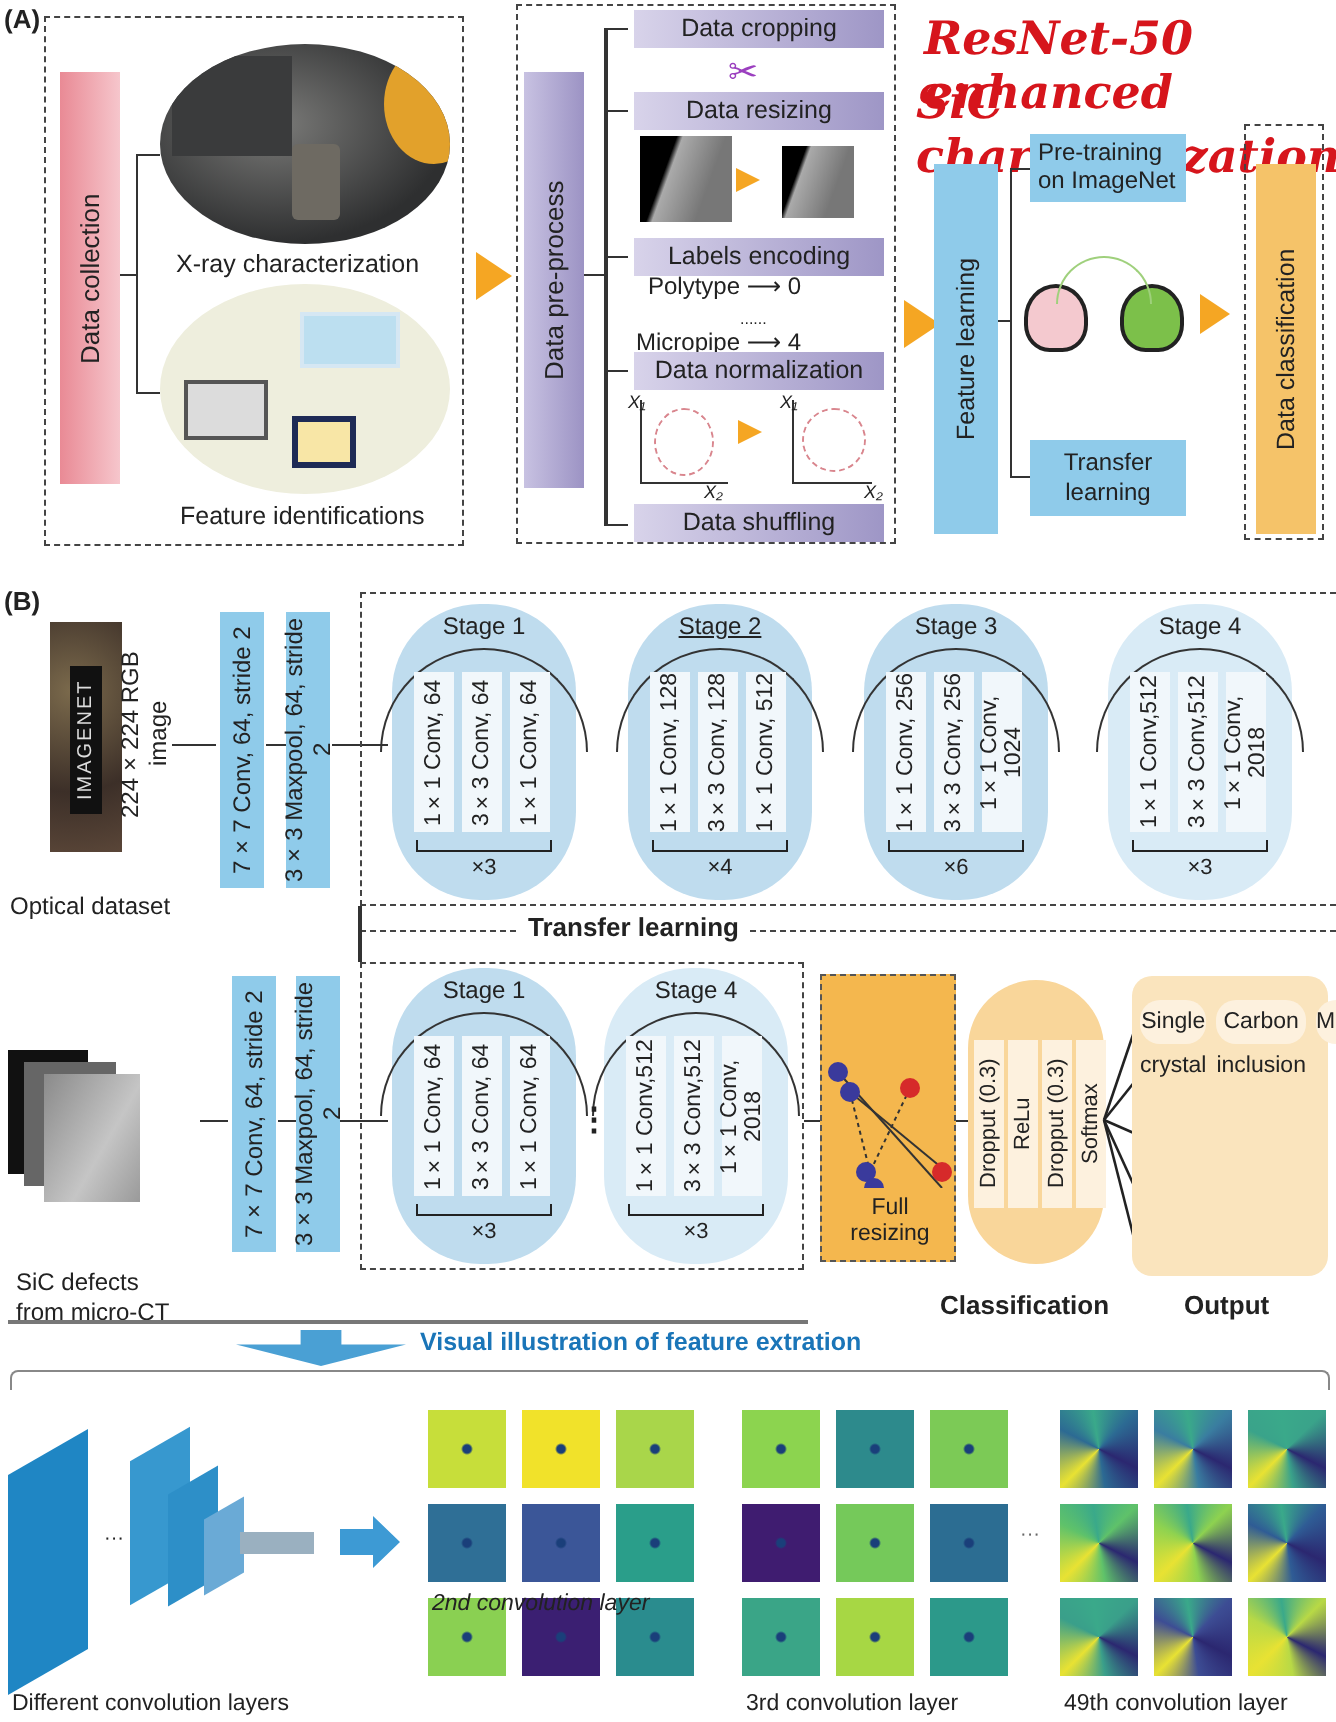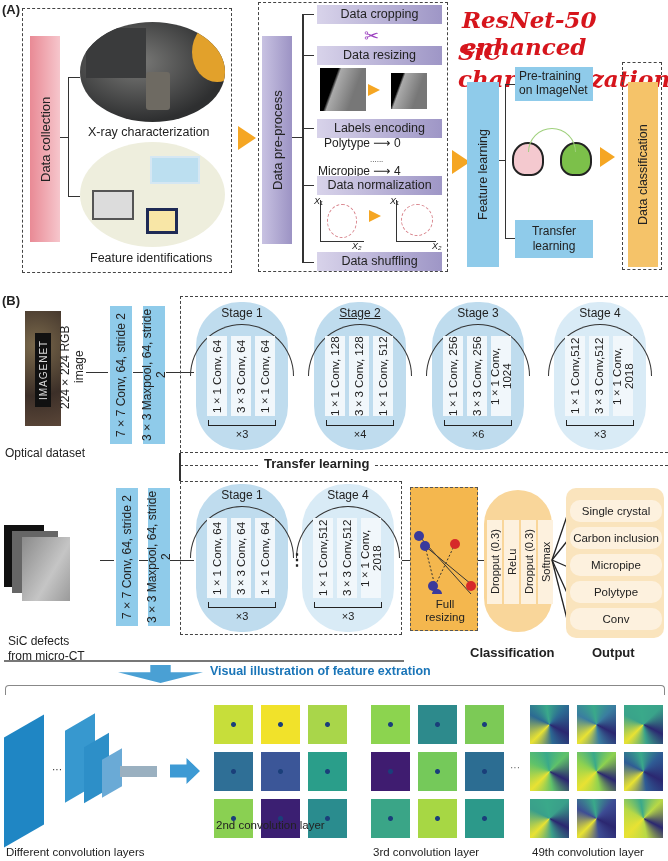--- a/index.html
+++ b/index.html
@@ -292,21 +292,21 @@
 <div class="abs" style="left:470px;top:645px;font-weight:bold;font-size:13px;">Classification</div>
 
 <svg class="abs" style="left:550px;top:495px;" width="20" height="140">
   <line x1="2" y1="65" x2="18" y2="18" stroke="#222" stroke-width="1.3"></line>
   <line x1="2" y1="65" x2="18" y2="45" stroke="#222" stroke-width="1.3"></line>
   <line x1="2" y1="65" x2="18" y2="72" stroke="#222" stroke-width="1.3"></line>
   <line x1="2" y1="65" x2="18" y2="100" stroke="#222" stroke-width="1.3"></line>
   <line x1="2" y1="65" x2="18" y2="128" stroke="#222" stroke-width="1.3"></line>
 </svg>
 <div class="abs" style="left:566px;top:488px;width:98px;height:150px;background:#fae4bd;border-radius:10px;">
-  <div id="output-list" class="abs" style="left:4px;top:12px;width:92px;display:flex;flex-direction:column;gap:5px;">
+  <div id="output-list" class="abs" style="left:4px;top:12px;width:92px;display:flex;flex-direction:row;gap:5px;">
       <div class="out-item">Single crystal</div>
       <div class="out-item">Carbon inclusion</div>
       <div class="out-item">Micropipe</div>
       <div class="out-item">Polytype</div>
       <div class="out-item">Conv</div>
     </div>
 </div>
 <div class="abs" style="left:592px;top:645px;font-weight:bold;font-size:13px;">Output</div>
 
 <div class="abs" style="left:4px;top:660px;width:400px;height:1.5px;background:#777;"></div>
@@ -328,21 +328,21 @@
 <div id="feature-groups">
     <div class="abs fm" style="left: 214px; top: 705px; background: radial-gradient(circle, rgb(26, 63, 122) 0px, rgb(26, 63, 122) 2px, rgb(199, 222, 58) 3px);"></div>
     <div class="abs fm" style="left: 261px; top: 705px; background: radial-gradient(circle, rgb(26, 63, 122) 0px, rgb(26, 63, 122) 2px, rgb(241, 226, 42) 3px);"></div>
     <div class="abs fm" style="left: 308px; top: 705px; background: radial-gradient(circle, rgb(26, 63, 122) 0px, rgb(26, 63, 122) 2px, rgb(169, 214, 74) 3px);"></div>
     <div class="abs fm" style="left: 214px; top: 752px; background: radial-gradient(circle, rgb(26, 63, 122) 0px, rgb(26, 63, 122) 2px, rgb(47, 111, 150) 3px);"></div>
     <div class="abs fm" style="left: 261px; top: 752px; background: radial-gradient(circle, rgb(26, 63, 122) 0px, rgb(26, 63, 122) 2px, rgb(59, 86, 152) 3px);"></div>
     <div class="abs fm" style="left: 308px; top: 752px; background: radial-gradient(circle, rgb(26, 63, 122) 0px, rgb(26, 63, 122) 2px, rgb(42, 158, 138) 3px);"></div>
     <div class="abs fm" style="left: 214px; top: 799px; background: radial-gradient(circle, rgb(26, 63, 122) 0px, rgb(26, 63, 122) 2px, rgb(138, 208, 82) 3px);"></div>
     <div class="abs fm" style="left: 261px; top: 799px; background: radial-gradient(circle, rgb(26, 63, 122) 0px, rgb(26, 63, 122) 2px, rgb(59, 31, 114) 3px);"></div>
     <div class="abs fm" style="left: 308px; top: 799px; background: radial-gradient(circle, rgb(26, 63, 122) 0px, rgb(26, 63, 122) 2px, rgb(42, 140, 142) 3px);"></div>
-    <div class="abs cap" style="left: 216px; top: 819px;">2nd convolution layer</div>
+    <div class="abs cap" style="left: 216px; top: 796px; font-style: italic;">2nd convolution layer</div>
     <div class="abs fm" style="left: 371px; top: 705px; background: radial-gradient(circle, rgb(26, 63, 122) 0px, rgb(26, 63, 122) 2px, rgb(140, 212, 79) 3px);"></div>
     <div class="abs fm" style="left: 418px; top: 705px; background: radial-gradient(circle, rgb(26, 63, 122) 0px, rgb(26, 63, 122) 2px, rgb(45, 138, 140) 3px);"></div>
     <div class="abs fm" style="left: 465px; top: 705px; background: radial-gradient(circle, rgb(26, 63, 122) 0px, rgb(26, 63, 122) 2px, rgb(124, 202, 86) 3px);"></div>
     <div class="abs fm" style="left: 371px; top: 752px; background: radial-gradient(circle, rgb(26, 63, 122) 0px, rgb(26, 63, 122) 2px, rgb(63, 28, 112) 3px);"></div>
     <div class="abs fm" style="left: 418px; top: 752px; background: radial-gradient(circle, rgb(26, 63, 122) 0px, rgb(26, 63, 122) 2px, rgb(117, 201, 90) 3px);"></div>
     <div class="abs fm" style="left: 465px; top: 752px; background: radial-gradient(circle, rgb(26, 63, 122) 0px, rgb(26, 63, 122) 2px, rgb(44, 109, 146) 3px);"></div>
     <div class="abs fm" style="left: 371px; top: 799px; background: radial-gradient(circle, rgb(26, 63, 122) 0px, rgb(26, 63, 122) 2px, rgb(58, 165, 135) 3px);"></div>
     <div class="abs fm" style="left: 418px; top: 799px; background: radial-gradient(circle, rgb(26, 63, 122) 0px, rgb(26, 63, 122) 2px, rgb(167, 215, 68) 3px);"></div>
     <div class="abs fm" style="left: 465px; top: 799px; background: radial-gradient(circle, rgb(26, 63, 122) 0px, rgb(26, 63, 122) 2px, rgb(44, 153, 138) 3px);"></div>
     <div class="abs cap" style="left: 373px; top: 846px;">3rd convolution layer</div>

